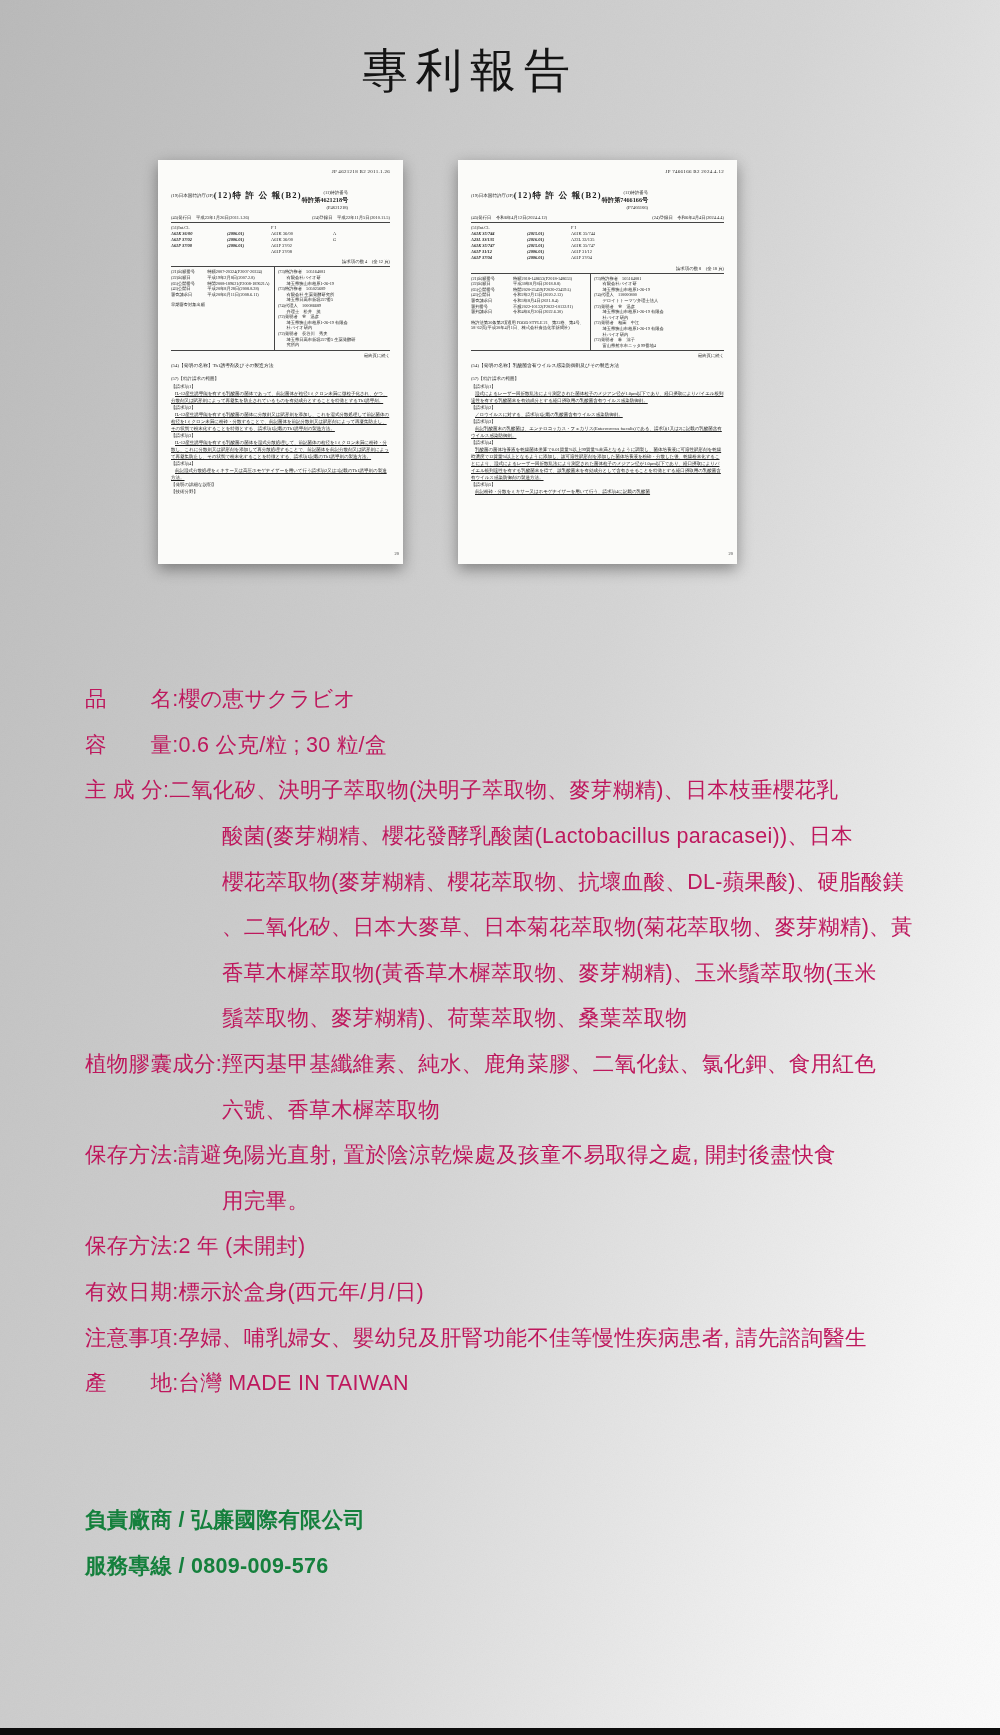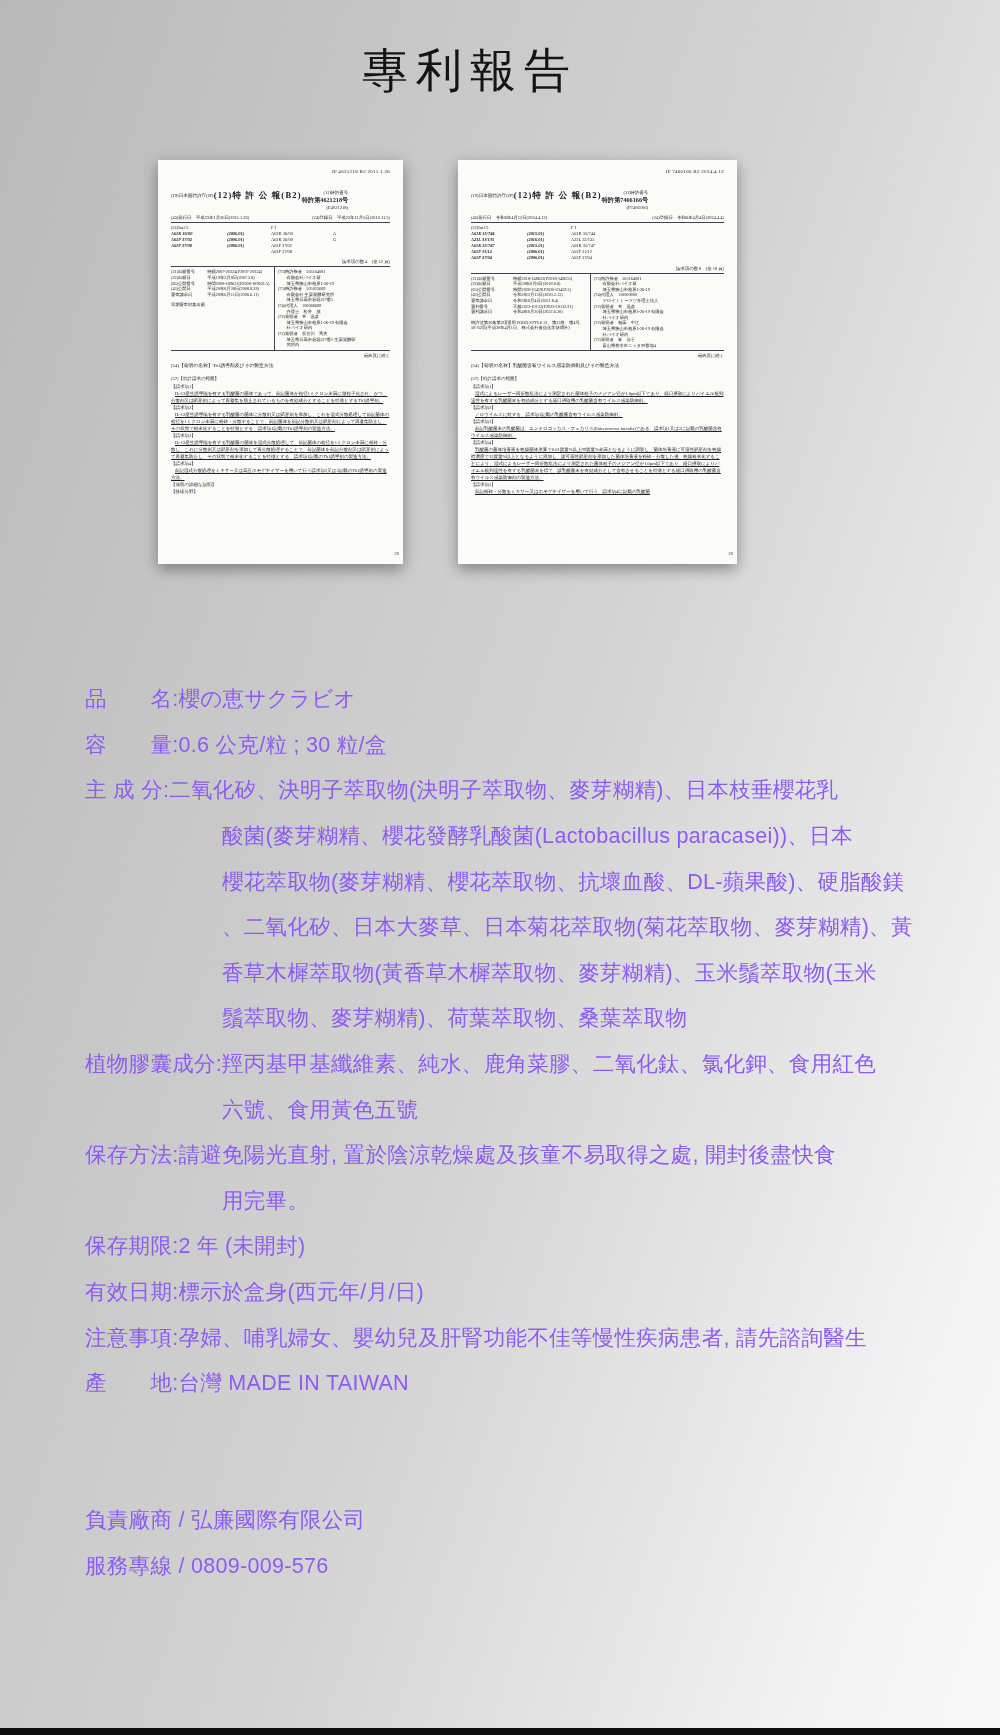--- a/index.html
+++ b/index.html
@@ -53,26 +53,26 @@
   .continued{text-align:right;font-size:4.3px;margin:2px 0 4px}
   .title54{font-size:4.8px;margin:2px 0 7px;white-space:nowrap}
   .claims{font-size:4.5px;line-height:7px;color:#222}
   .claims-header{margin-bottom:1px}
   .claim-body{text-decoration:underline;text-decoration-thickness:.5px;text-underline-offset:1.2px;text-indent:4px}
   .post-line{font-size:4.5px;line-height:7px}
   .margin-no{position:absolute;right:4px;bottom:8px;font-size:4.4px;color:#333}
 
   
   .info{position:absolute;left:85px;top:676px;width:840px;
-    font-size:21.5px;font-weight:500;color:#8b5cf6;letter-spacing:.3px}
+    font-size:21.5px;font-weight:500;color:#be185d;letter-spacing:.3px}
   .info .line{height:45.6px;display:flex;align-items:center;white-space:nowrap}
   .info .line.ind1{padding-left:137px}
 
   .footer{position:absolute;left:85px;top:1496px;width:840px;
-    font-size:21.5px;font-weight:400;color:#8b5cf6;letter-spacing:.3px}
+    font-size:21.5px;font-weight:700;color:#15803d;letter-spacing:.3px}
   .footer .line{height:46px;display:flex;align-items:center;white-space:nowrap}
 
   .bottom-bar{position:absolute;left:0;bottom:0;width:1000px;height:7px;background:#0d0d0d}
 </style>
 </head>
 <body>
 
 <svg class="texture" width="1000" height="1735">
   <filter id="n">
       <feTurbulence type="fractalNoise" baseFrequency="0.9" numOctaves="2"></feTurbulence>
@@ -308,24 +308,24 @@
 <div class="info" id="info">
     <div class="line">品　　名:櫻の恵サクラビオ</div>
     <div class="line">容　　量:0.6 公克/粒 ; 30 粒/盒</div>
     <div class="line">主 成 分:二氧化矽、決明子萃取物(決明子萃取物、麥芽糊精)、日本枝垂櫻花乳</div>
     <div class="line ind1">酸菌(麥芽糊精、櫻花發酵乳酸菌(Lactobacillus paracasei))、日本</div>
     <div class="line ind1">櫻花萃取物(麥芽糊精、櫻花萃取物、抗壞血酸、DL-蘋果酸)、硬脂酸鎂</div>
     <div class="line ind1">、二氧化矽、日本大麥草、日本菊花萃取物(菊花萃取物、麥芽糊精)、黃</div>
     <div class="line ind1">香草木樨萃取物(黃香草木樨萃取物、麥芽糊精)、玉米鬚萃取物(玉米</div>
     <div class="line ind1">鬚萃取物、麥芽糊精)、荷葉萃取物、桑葉萃取物</div>
     <div class="line">植物膠囊成分:羥丙基甲基纖維素、純水、鹿角菜膠、二氧化鈦、氯化鉀、食用紅色</div>
-    <div class="line ind1">六號、食用黃色五號</div>
+    <div class="line ind1">六號、香草木樨萃取物</div>
     <div class="line">保存方法:請避免陽光直射, 置於陰涼乾燥處及孩童不易取得之處, 開封後盡快食</div>
     <div class="line ind1">用完畢。</div>
-    <div class="line">保存期限:2 年 (未開封)</div>
+    <div class="line">保存方法:2 年 (未開封)</div>
     <div class="line">有效日期:標示於盒身(西元年/月/日)</div>
     <div class="line">注意事項:孕婦、哺乳婦女、嬰幼兒及肝腎功能不佳等慢性疾病患者, 請先諮詢醫生</div>
     <div class="line">產　　地:台灣 MADE IN TAIWAN</div>
   </div>
 <div class="footer" id="footer">
     <div class="line">負責廠商 / 弘廉國際有限公司</div>
     <div class="line">服務專線 / 0809-009-576</div>
   </div>
 
 <div class="bottom-bar"></div>

